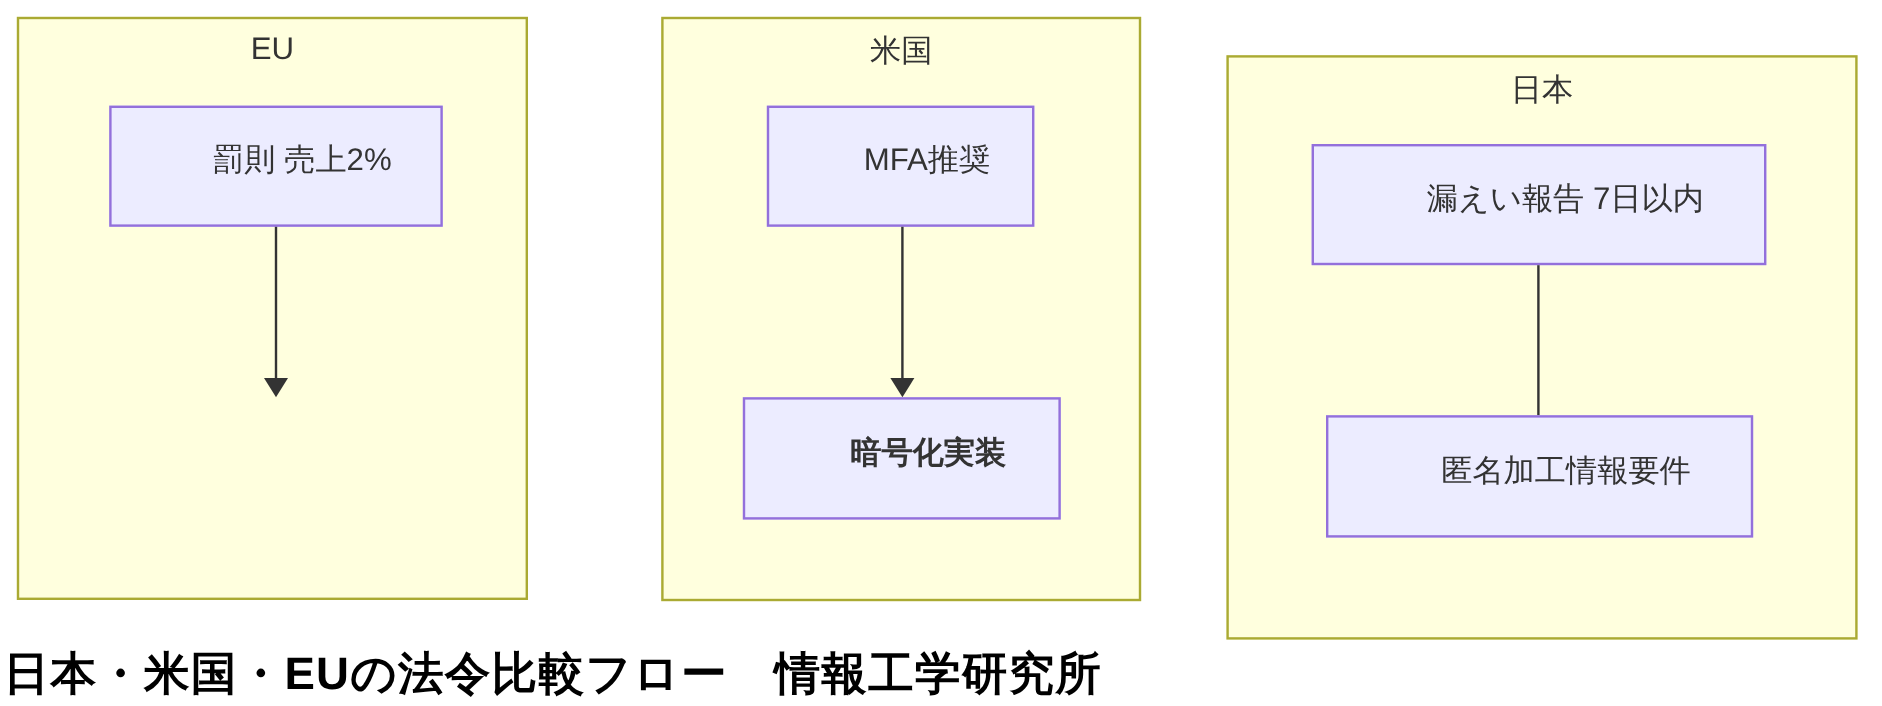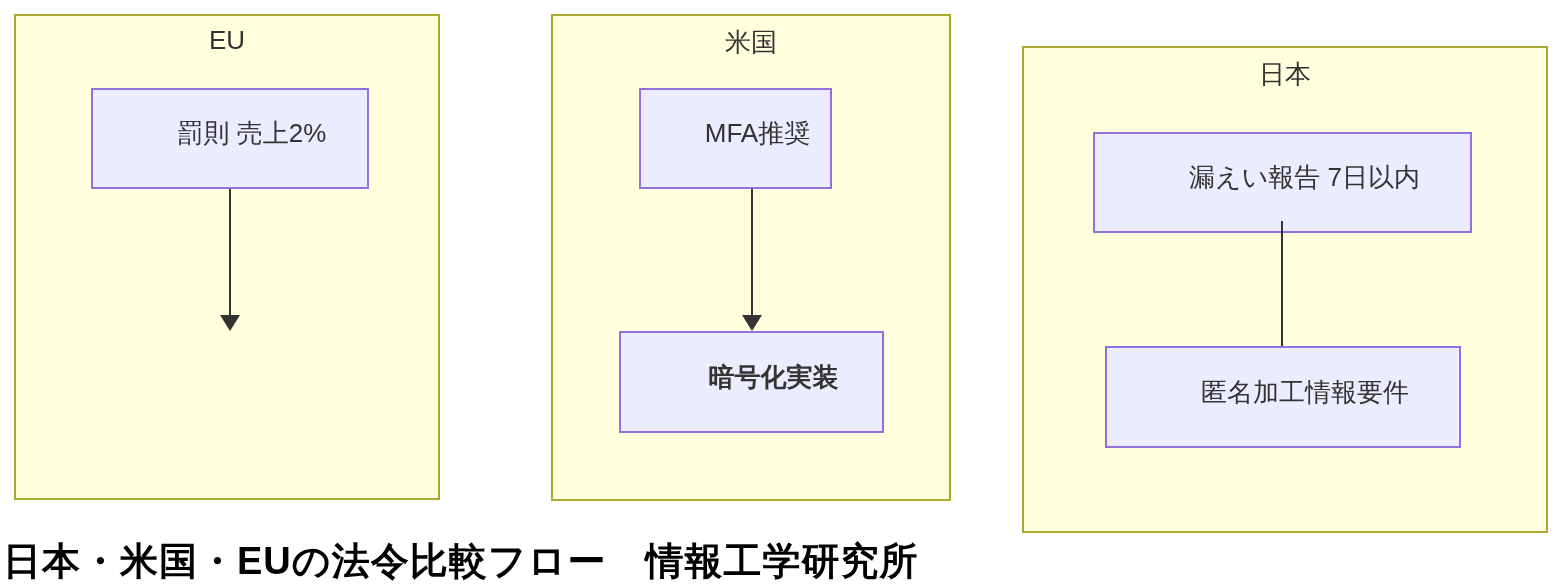--- a/index.html
+++ b/index.html
@@ -75,27 +75,27 @@
   #cluster-us { left: 551px; top: 14px; width: 400px; height: 487px; }
   #cluster-jp { left: 1022px; top: 14px; width: 526px; height: 487px; margin-top: 32px; }
 
   
   #eu-node-0 { left: 75px; top: 72px; width: 278px; height: 101px; }
   #eu-node-1 { left: 67px; top: 315px; width: 292px; height: 102px; }
   #eu-line   { left: 213px; top: 173px; height: 128px; }
   #eu-head   { left: 204px; top: 299px; }
 
   
-  #us-node-0 { left: 86px; top: 72px; width: 193px; height: 101px; }
+  #us-node-0 { left: 86px; top: 72px; width: 223px; height: 101px; }
   #us-node-1 { left: 66px; top: 315px; width: 265px; height: 102px; font-weight: bold; }
   #us-line   { left: 198px; top: 173px; height: 128px; }
   #us-head   { left: 189px; top: 299px; }
 
   
-  #jp-node-0 { left: 69px; top: 84px; width: 379px; height: 101px; }
+  #jp-node-0 { left: 69px; top: 72px; width: 379px; height: 101px; }
   #jp-node-1 { left: 81px; top: 298px; width: 356px; height: 102px; }
   #jp-line   { left: 257px; top: 173px; height: 128px; }
   #jp-head   { left: 248px; top: 299px; }
 </style>
 </head>
 <body>
 
 <div class="canvas">
 
   <div class="cluster" id="cluster-eu">

